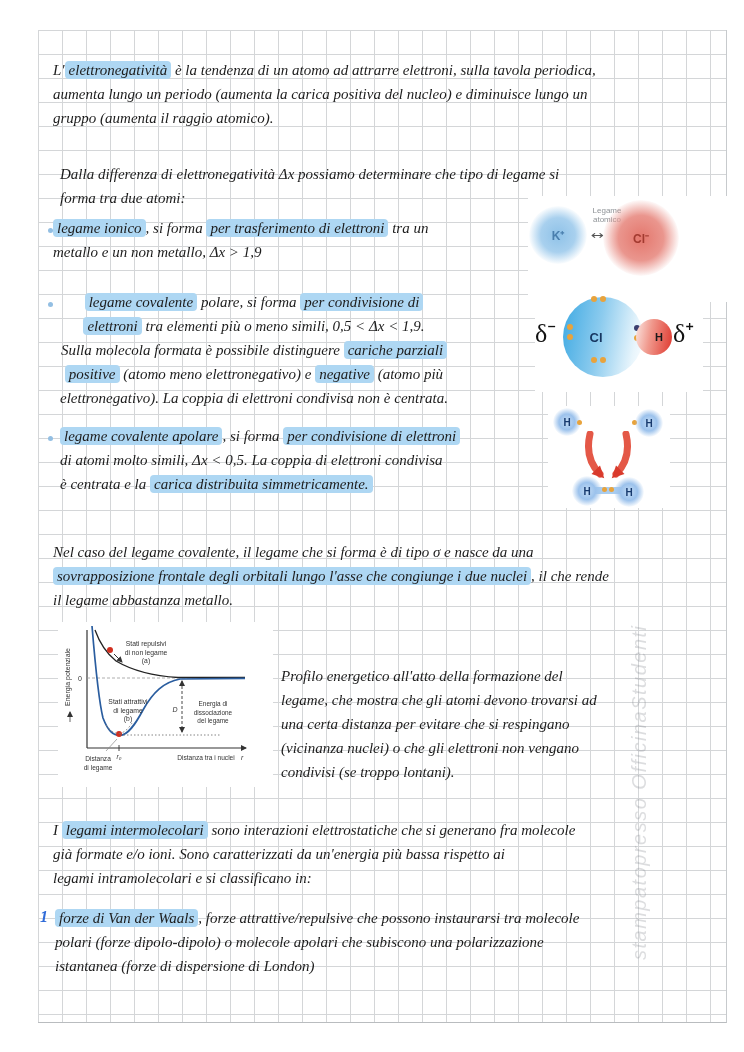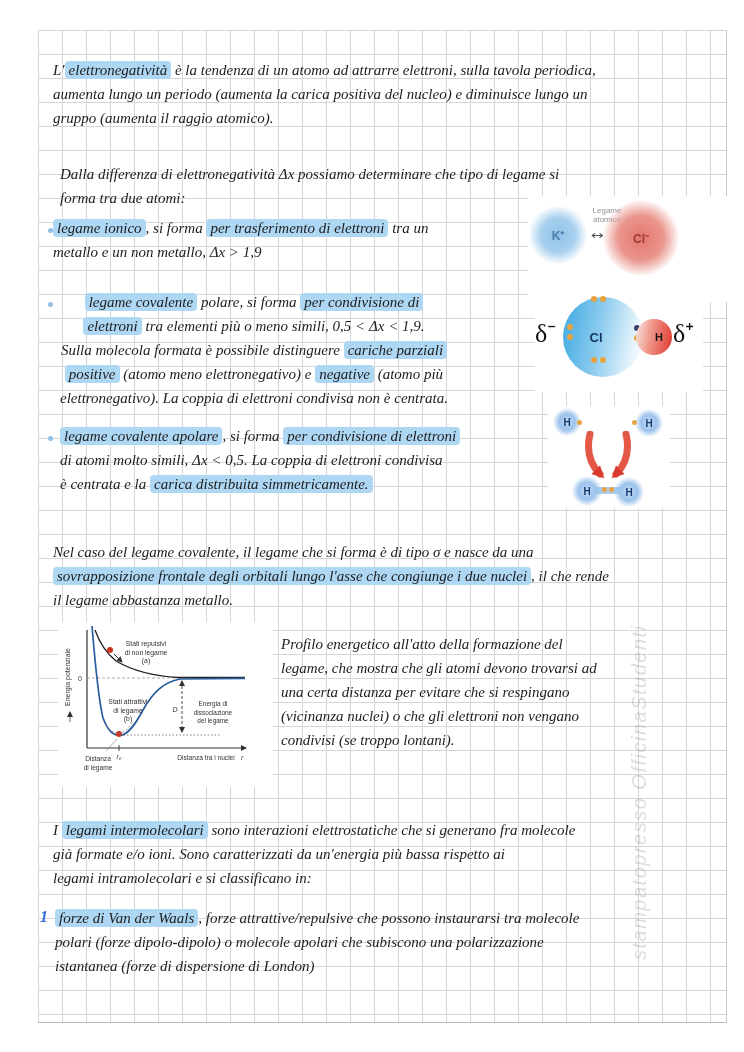--- a/index.html
+++ b/index.html
@@ -78,21 +78,21 @@
     <div class="line">di atomi molto simili, Δx &lt; 0,5. La coppia di elettroni condivisa</div>
     <div class="line"><span>è centrata e la </span><span class="hl">carica distribuita simmetricamente.</span></div>
   </div>
 
   <div class="hw" style="left:53px;top:540px;">
     <div class="line">Nel caso del legame covalente, il legame che si forma è di tipo σ e nasce da una</div>
     <div class="line"><span class="hl">sovrapposizione frontale degli orbitali lungo l'asse che congiunge i due nuclei</span><span>, il che rende</span></div>
     <div class="line">il legame abbastanza metallo.</div>
   </div>
 
-  <div class="hw" style="left:281px;top:632px;">
+  <div class="hw" style="left:281px;top:664px;">
     <div class="line">Profilo energetico all'atto della formazione del</div>
     <div class="line">legame, che mostra che gli atomi devono trovarsi ad</div>
     <div class="line">una certa distanza per evitare che si respingano</div>
     <div class="line">(vicinanza nuclei) o che gli elettroni non vengano</div>
     <div class="line">condivisi (se troppo lontani).</div>
   </div>
 
   <div class="hw" style="left:53px;top:818px;">
     <div class="line"><span>I </span><span class="hl">legami intermolecolari</span><span> sono interazioni elettrostatiche che si generano fra molecole</span></div>
     <div class="line">già formate e/o ioni. Sono caratterizzati da un'energia più bassa rispetto ai</div>

